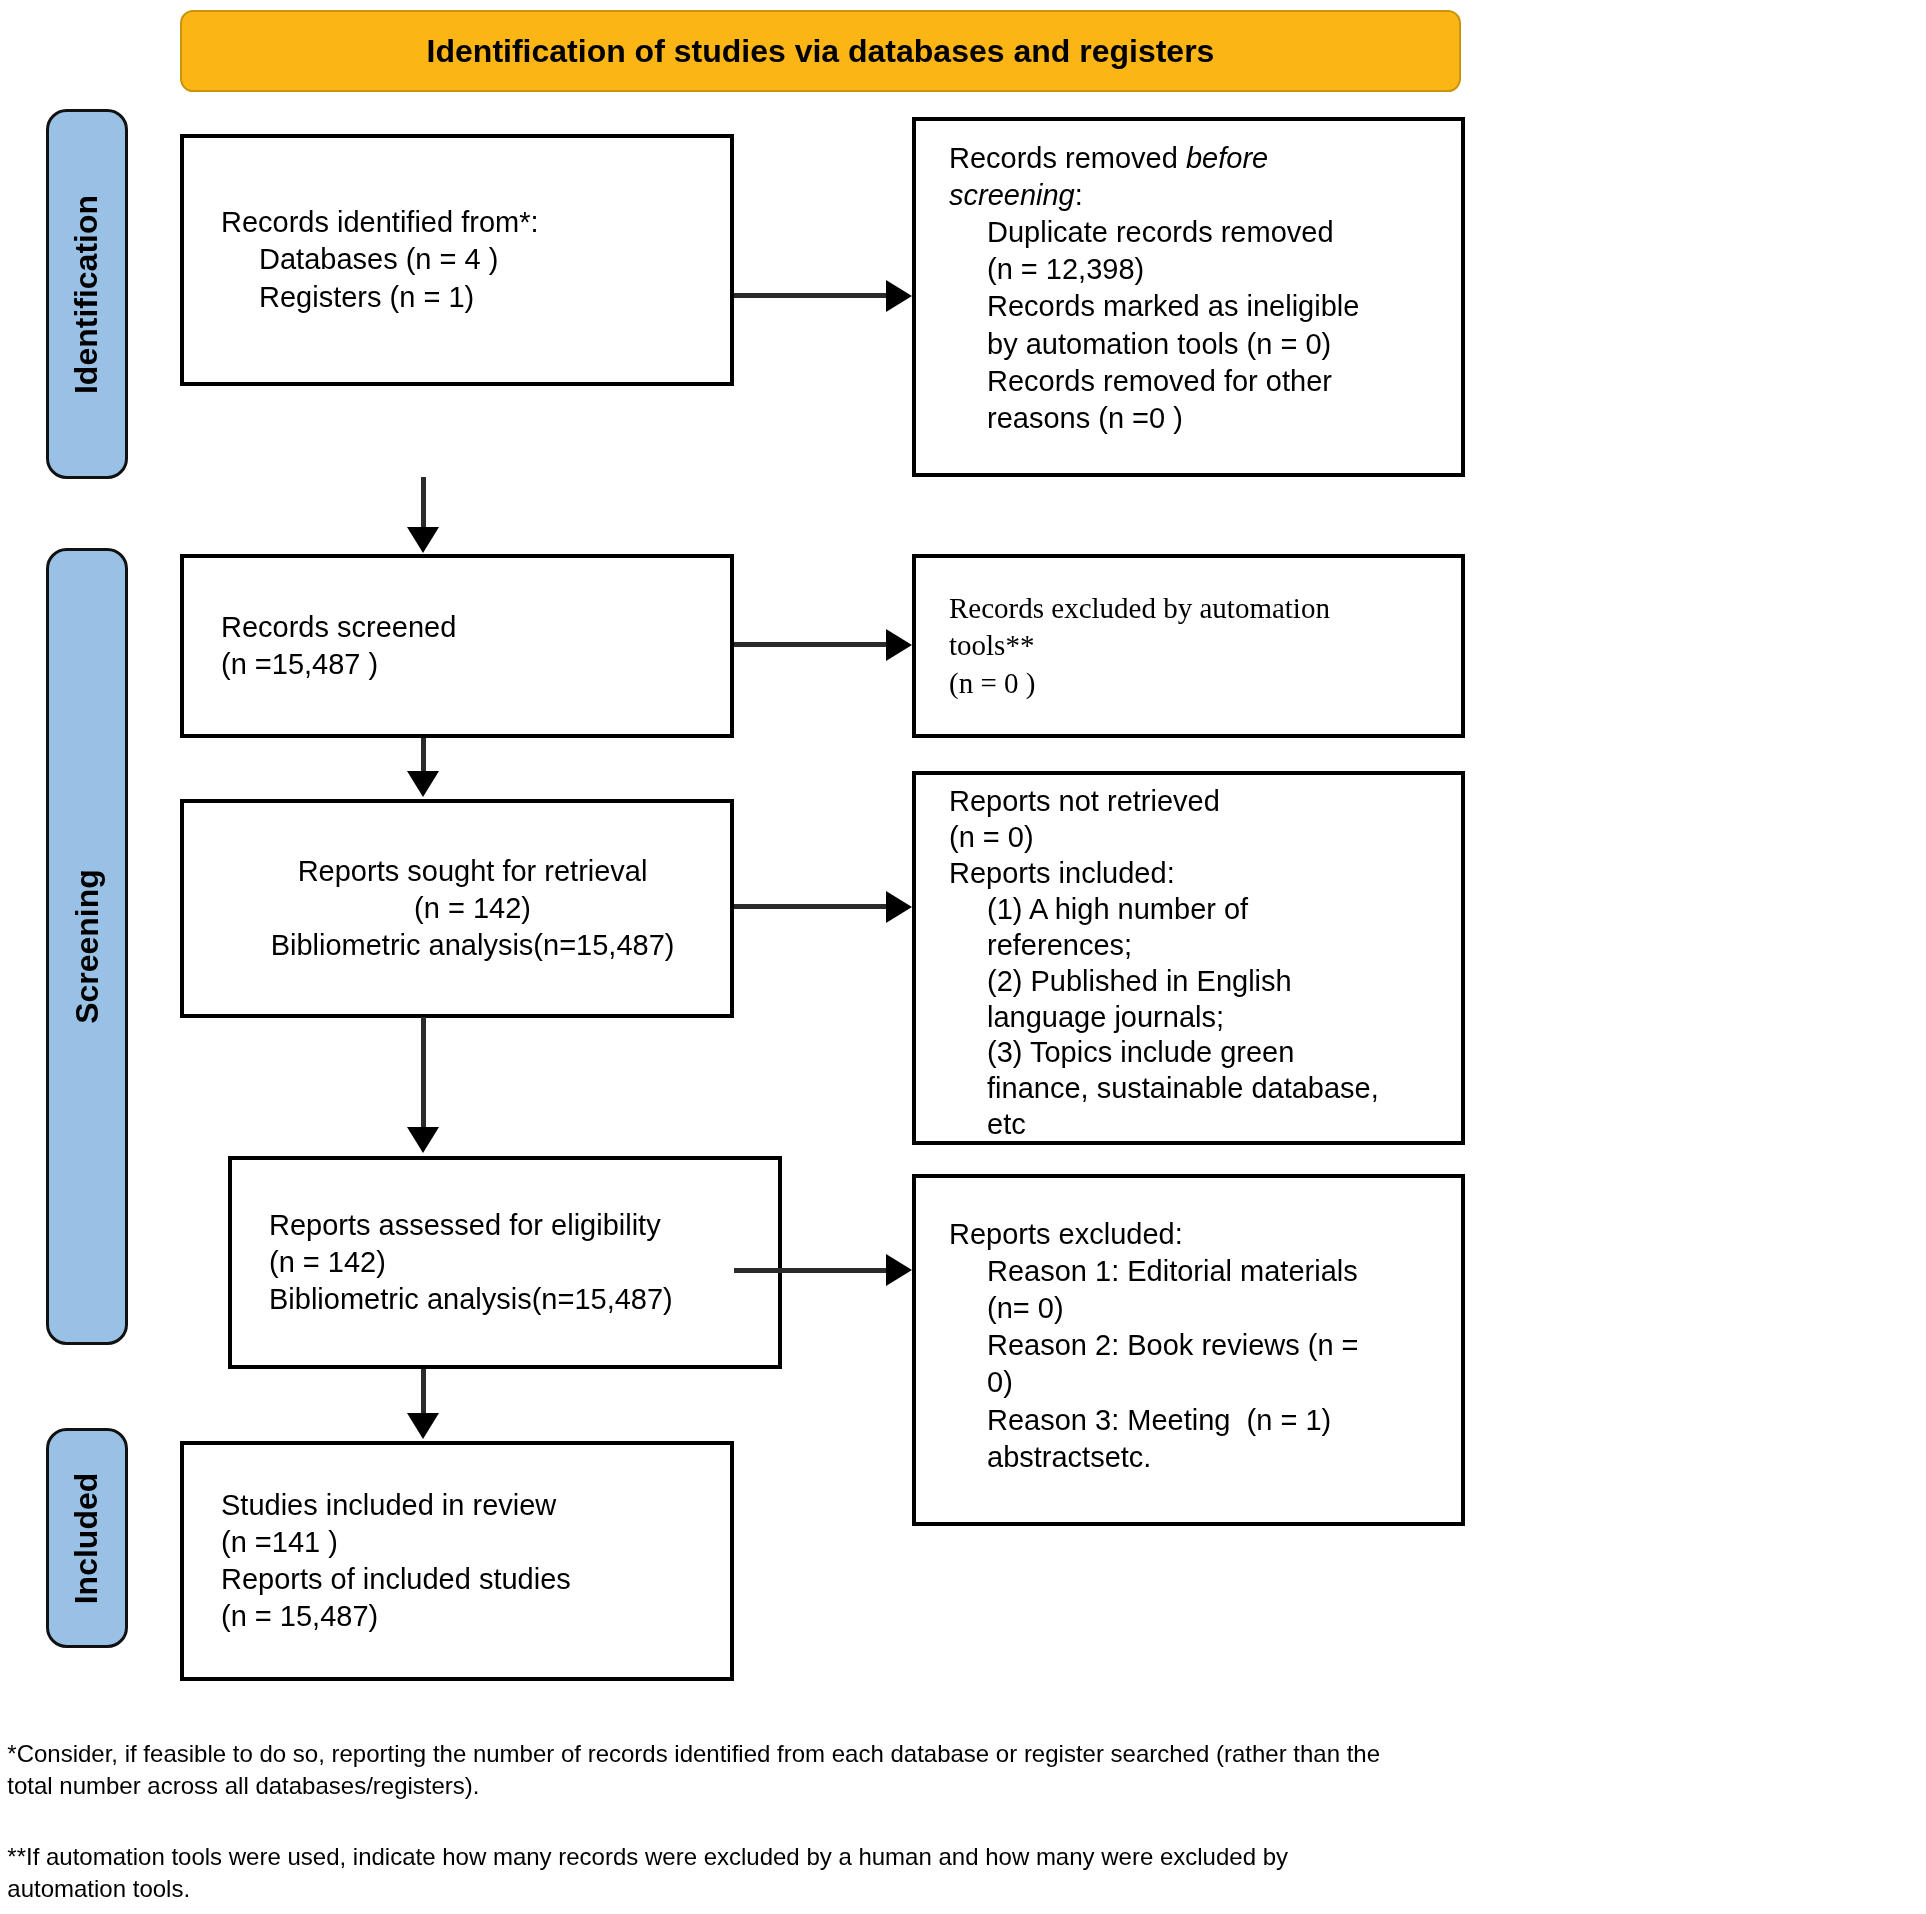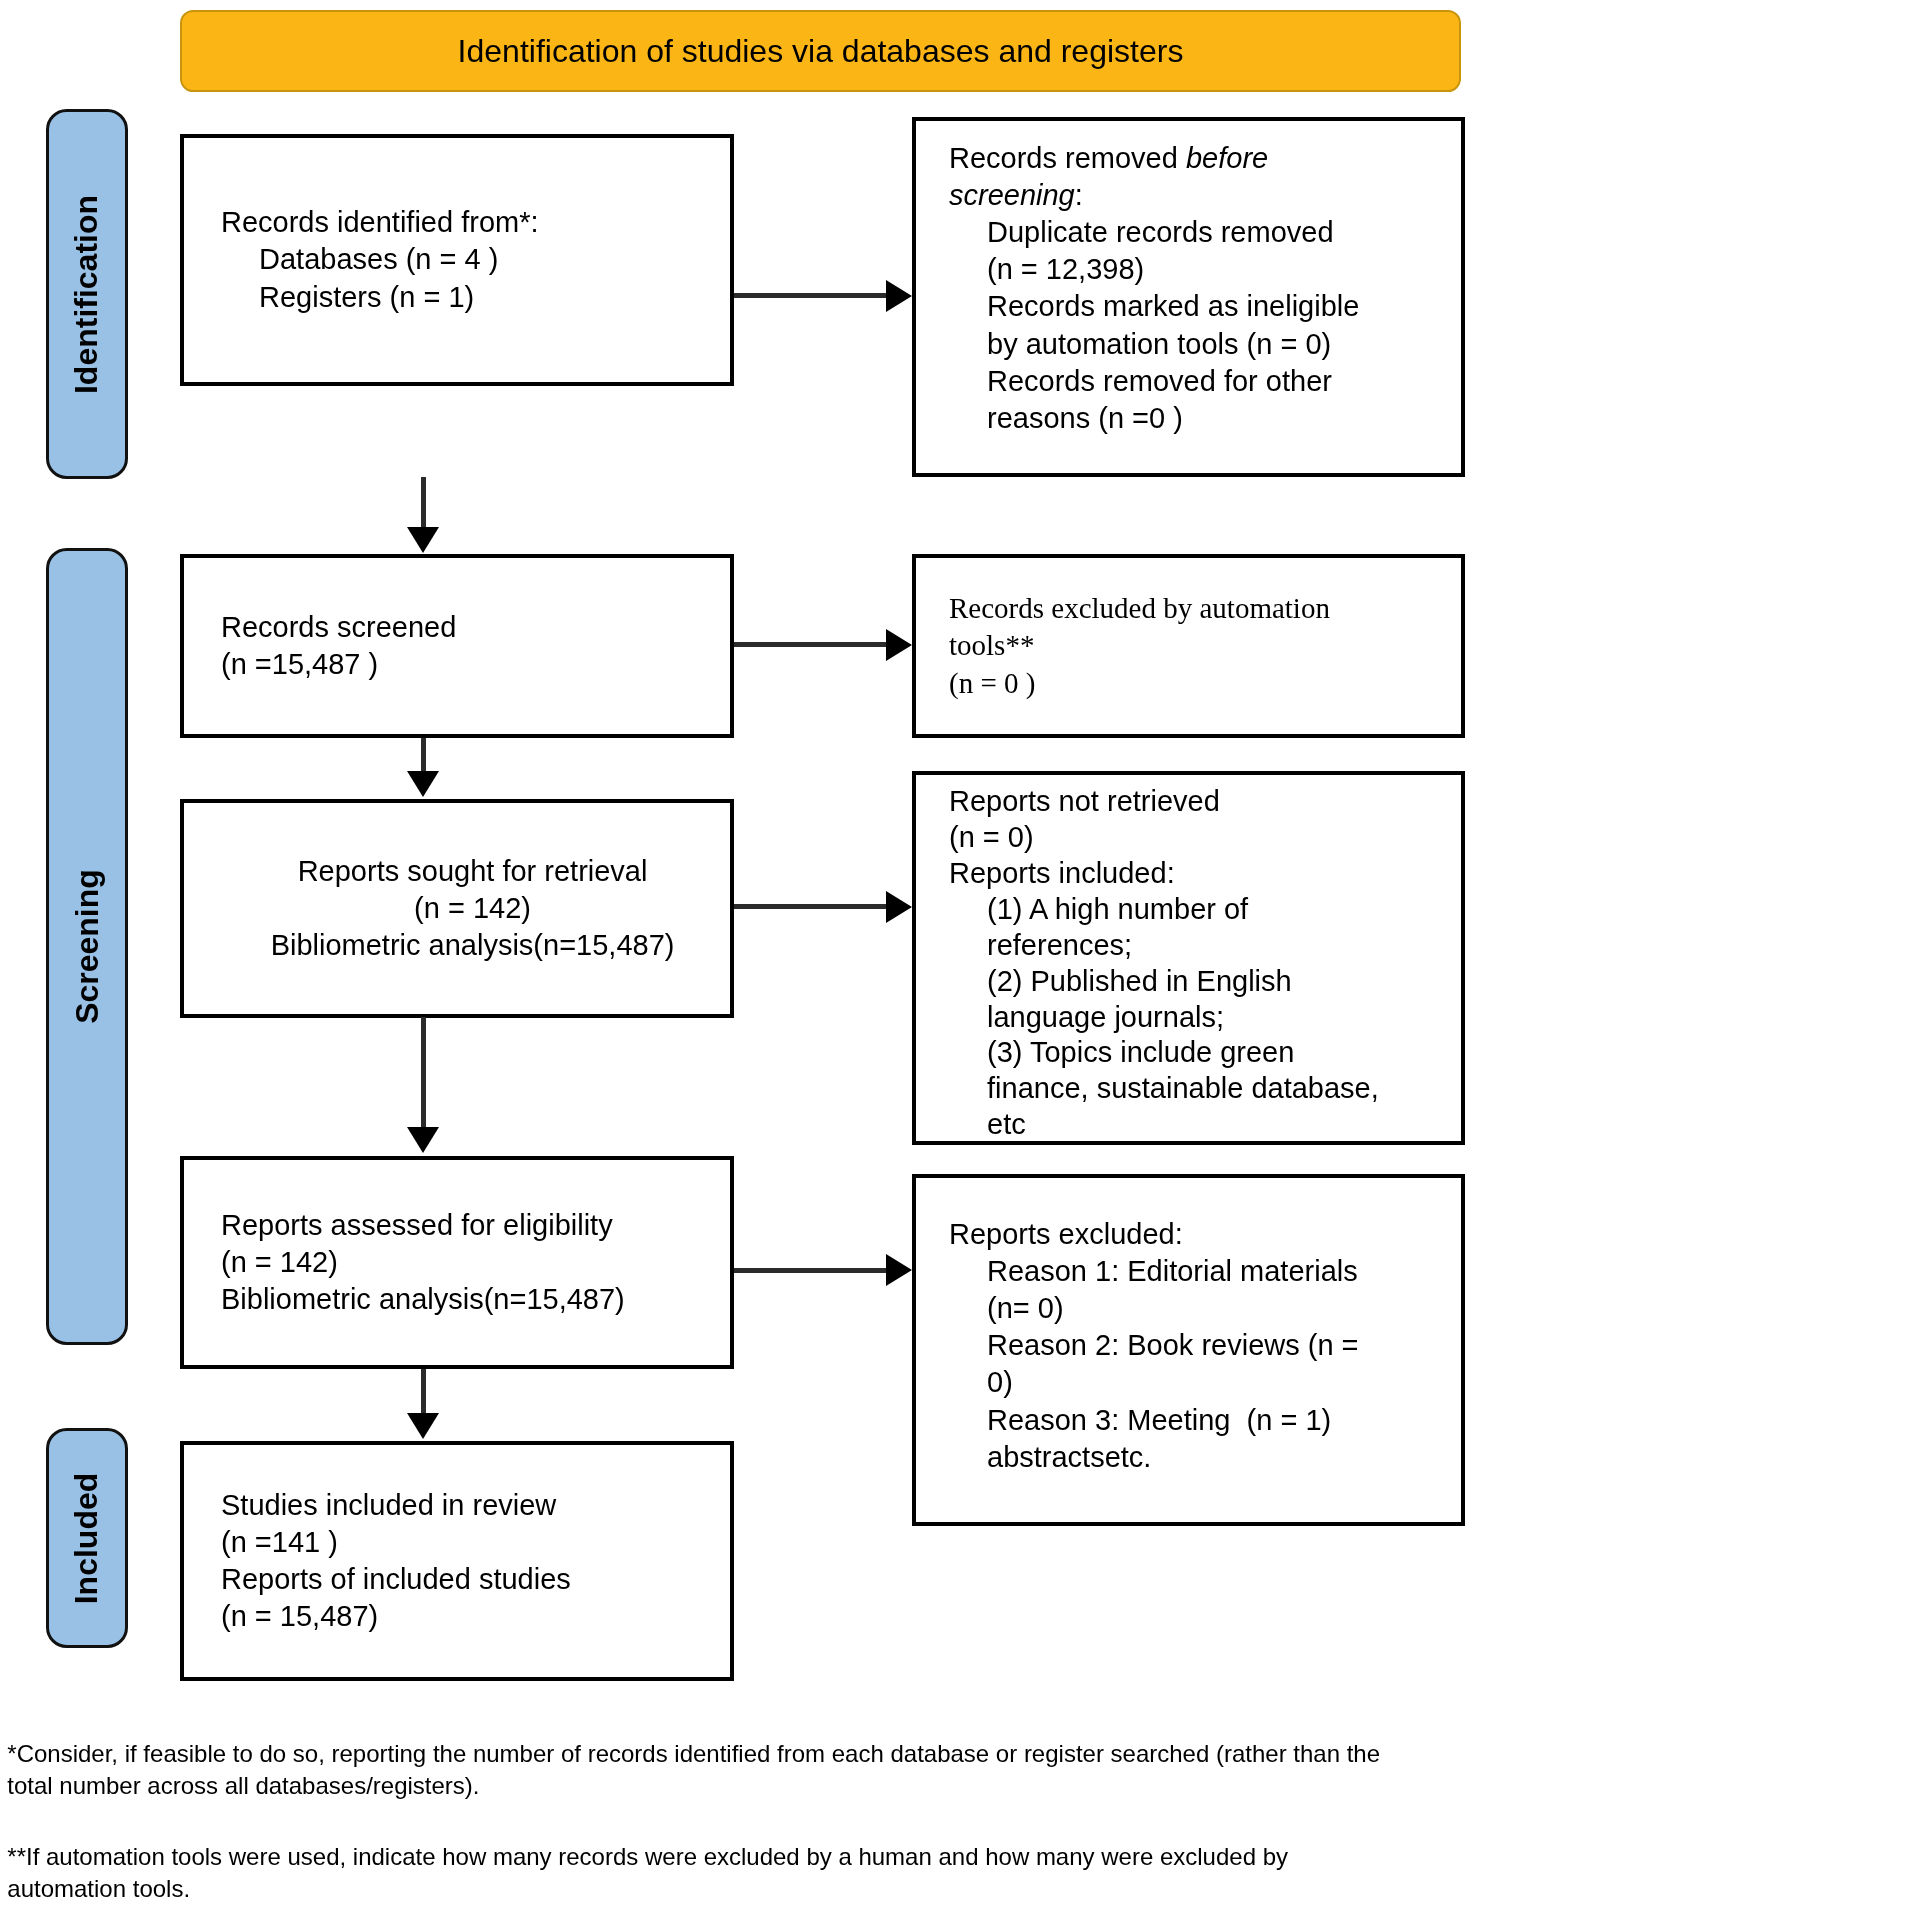--- a/index.html
+++ b/index.html
@@ -13,21 +13,21 @@
   }
   
   .banner{
     position:absolute;left:180px;top:10.3px;width:1281px;height:82px;
     background:var(--banner-fill,#FBB615);
     border:2.9px solid var(--banner-border,#C8940B);
     border-radius:13.2px;
     display:flex;align-items:center;justify-content:center;
     box-sizing:border-box;
   }
-  .banner-label{font-size:32px;font-weight:normal;letter-spacing:0px;}
+  .banner-label{font-size:32px;font-weight:bold;letter-spacing:0px;}
   
   .stage{
     position:absolute;left:46px;width:82px;
     background:var(--sidebar-fill,#98C1E5);
     border:3.7px solid #111;
     border-radius:20.6px;
     display:flex;align-items:center;justify-content:center;
     box-sizing:border-box;
   }
   .vtext{
@@ -111,21 +111,21 @@
   </div>
 
   <div class="fbox colL vcenter" style="top:799px;height:219px;text-align:center;">
     <div class="btext">
         <div class="tline ind0"><span>Reports sought for retrieval</span></div>
         <div class="tline ind0"><span>(n = 142)</span></div>
         <div class="tline ind0"><span>Bibliometric analysis(n=15,487)</span></div>
       </div>
   </div>
 
-  <div class="fbox colL vcenter" style="top:1156px;height:213px;">
+  <div class="fbox colL vcenter" style="top:1156px;height:213px;margin-left:48px;">
     <div class="btext">
         <div class="tline ind0"><span>Reports assessed for eligibility</span></div>
         <div class="tline ind0"><span>(n = 142)</span></div>
         <div class="tline ind0"><span>Bibliometric analysis(n=15,487)</span></div>
       </div>
   </div>
 
   <div class="fbox colL vcenter" style="top:1441px;height:240px;">
     <div class="btext">
         <div class="tline ind0"><span>Studies included in review</span></div>

